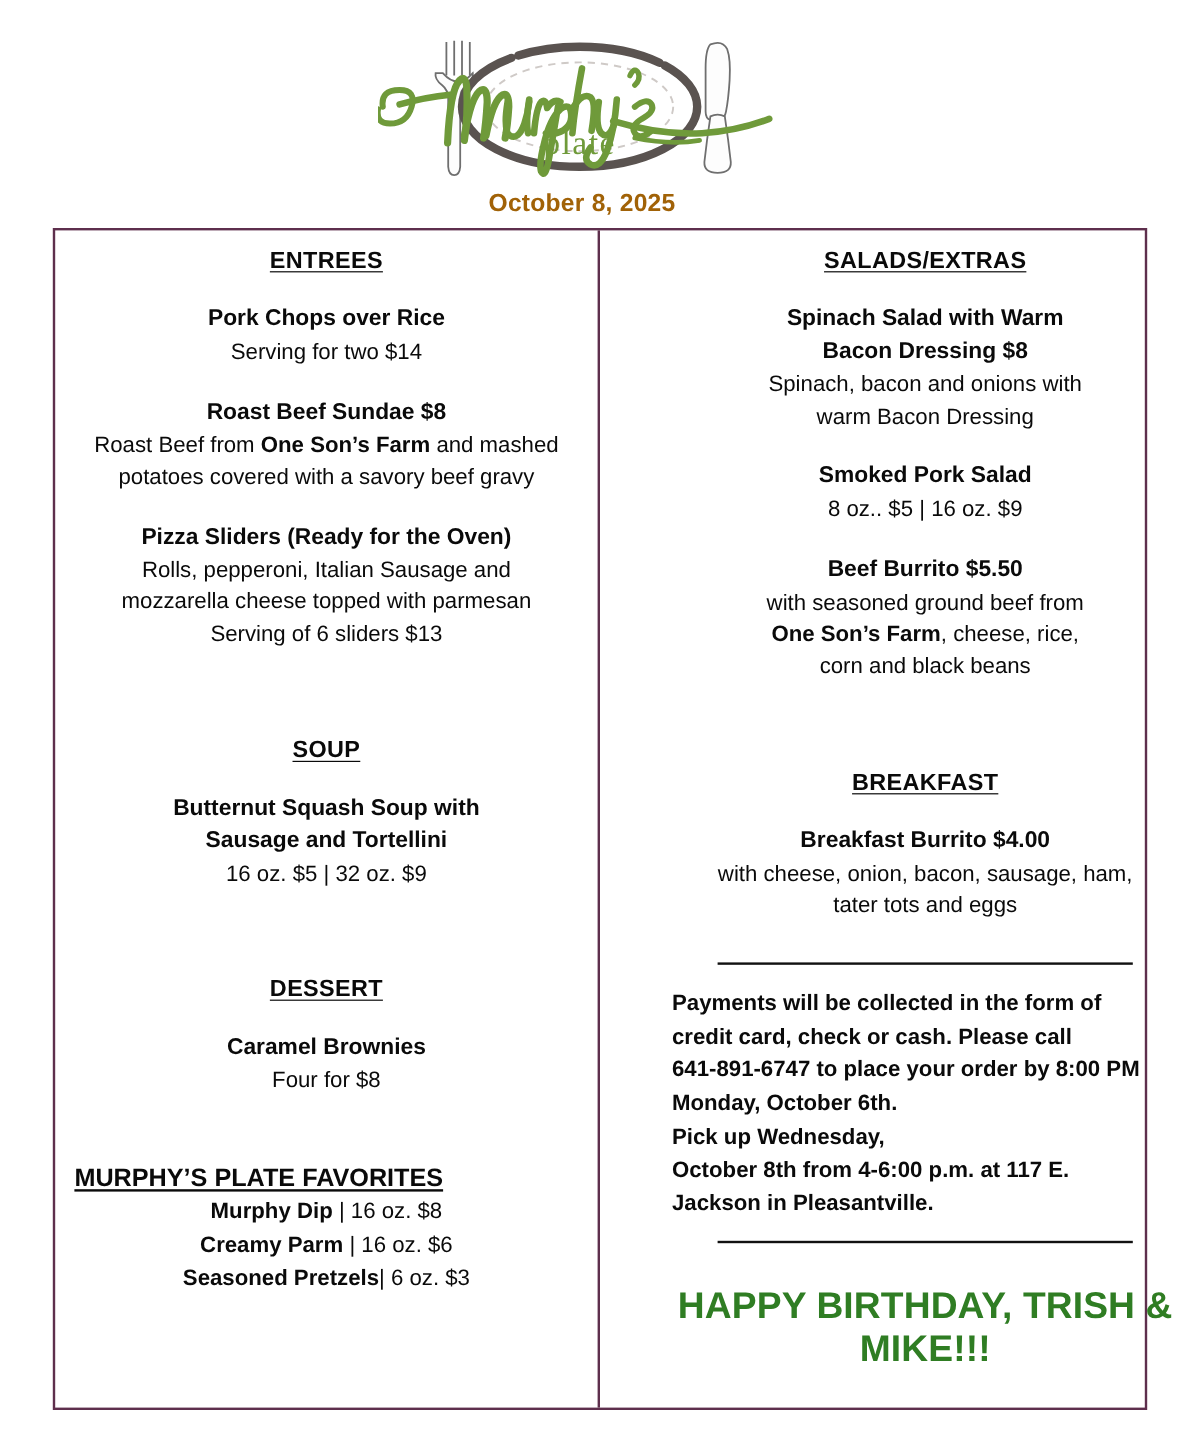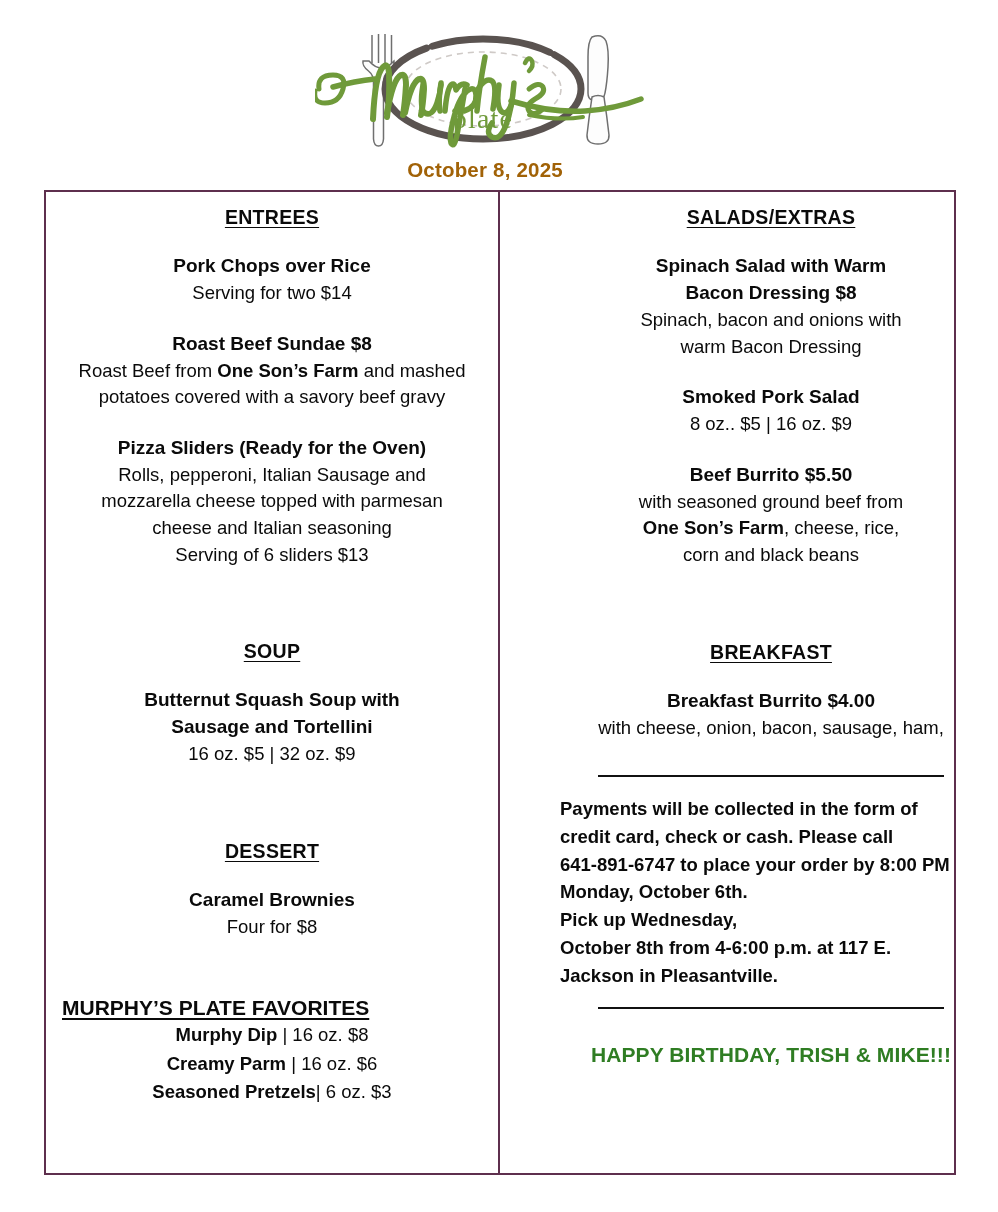--- a/index.html
+++ b/index.html
@@ -66,21 +66,21 @@
   .fav-row { text-align:center; font-size:18.5px; line-height:1.53; }
   .fav-row b { font-weight:bold; }
 
   .rule {
     height:0; border-top:2.5px solid #111;
     width:82%; margin:0 auto;
   }
   .birthday {
     text-align:center;
     color:#2f7d23;
-    font-size:21px;
+    font-size:31px;
     font-weight:bold;
     letter-spacing:0.1px;
   }
   .spacer-sm { height:18px; }
   .spacer-md { height:34px; }
   .spacer-lg { height:56px; }
   .spacer-xl { height:72px; }
   .note { text-align:left; font-size:18.5px; font-weight:bold; line-height:1.50; }
 </style>
 </head>
@@ -161,21 +161,20 @@
       <div class="item">
         <div class="name">Roast Beef Sundae $8</div>
         <div class="desc">Roast Beef from <b>One Son’s Farm</b> and mashed</div>
         <div class="desc">potatoes covered with a savory beef gravy</div>
       </div>
 
       <div class="item">
         <div class="name">Pizza Sliders (Ready for the Oven)</div>
         <div class="desc">Rolls, pepperoni, Italian Sausage and</div>
         <div class="desc">mozzarella cheese topped with parmesan</div>
-        <div class="desc">cheese and Italian seasoning</div>
         <div class="desc">Serving of 6 sliders $13</div>
       </div>
 
       <div class="spacer-xl"></div>
 
       <div class="sec-head">SOUP</div>
 
       <div class="item">
         <div class="name">Butternut Squash Soup with</div>
         <div class="name">Sausage and Tortellini</div>
@@ -229,20 +228,21 @@
         <div class="desc">corn and black beans</div>
       </div>
 
       <div class="spacer-xl"></div>
 
       <div class="sec-head">BREAKFAST</div>
 
       <div class="item">
         <div class="name">Breakfast Burrito $4.00</div>
         <div class="desc">with cheese, onion, bacon, sausage, ham,</div>
+        <div class="desc">tater tots and eggs</div>
       </div>
 
       <div class="spacer-md"></div>
       <div class="rule"></div>
       <div class="spacer-sm"></div>
 
       <div>
         <div class="note">Payments will be collected in the form of</div>
         <div class="note">credit card, check or cash. Please call</div>
         <div class="note">641-891-6747 to place your order by 8:00 PM</div>

